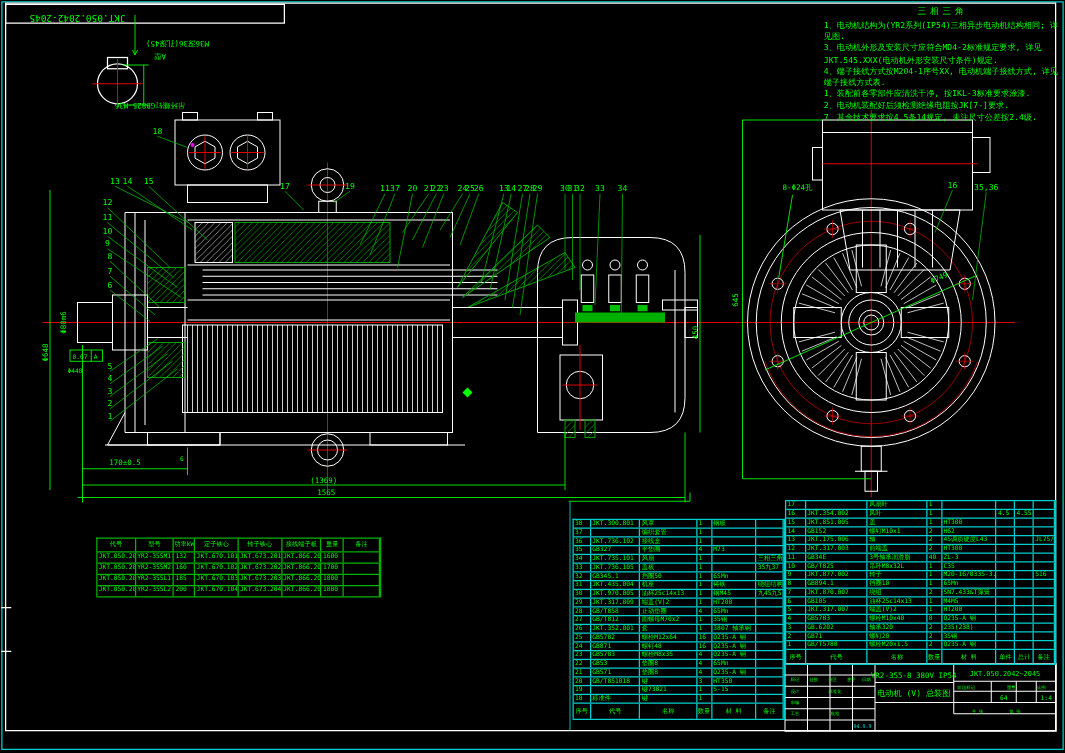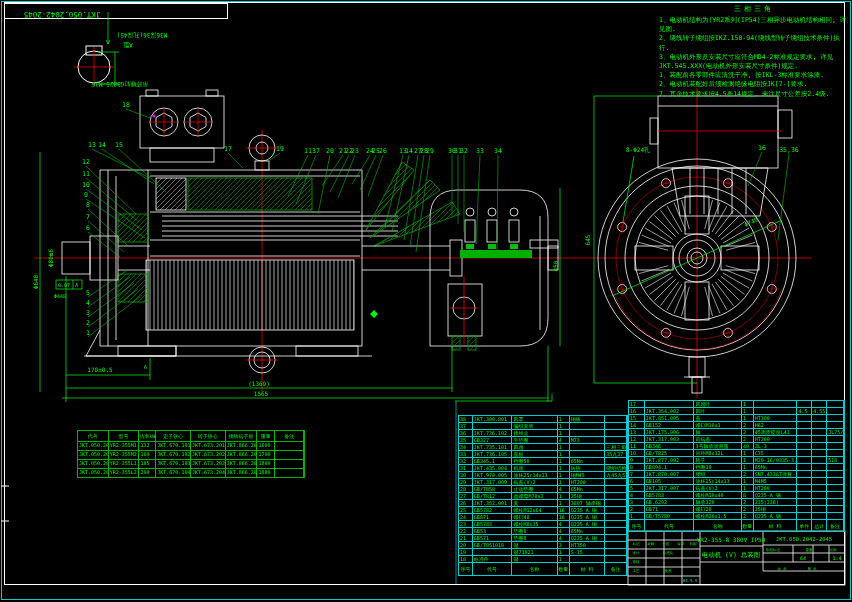--- a/index.html
+++ b/index.html
@@ -434,22 +434,22 @@
         <text x="833" y="551" text-anchor="middle" font-size="3.5" fill="#00ff00">比例</text>
         <text x="782" y="570" text-anchor="middle" font-size="3.5" fill="#00ff00">共  张</text>
         <text x="812" y="570" text-anchor="middle" font-size="3.5" fill="#00ff00">第  张</text>
       </g>
 </svg>
 
 <div id="notes" class="ov">
   <div class="nt">三相三角</div>
   <div id="notes-list">
         <div>1、电动机结构为(YR2系列(IP54)三相异步电动机结构相同; 详见图.</div>
-        <div>2、绕线转子绕组按IKZ.150-94(绕线型转子绕组技术条件)执行.</div>
         <div>3、电动机外形及安装尺寸应符合MD4-2标准规定要求, 详见JKT.545.XXX(电动机外形安装尺寸条件)规定.</div>
+        <div>4、端子接线方式按M204-1序号XX, 电动机端子接线方式, 详见端子接线方式表.</div>
         <div>1、装配前各零部件应清洗干净, 按IKL-3标准要求涂漆.</div>
         <div>2、电动机装配好后须检测绝缘电阻按JK[7-]要求.</div>
         <div>7、其余技术要求按4.5条14规定, 未注尺寸公差按2.4级.</div>
       </div>
 </div>
 
 <div id="vtab" class="ov ctab green">
       <div class="r hdr" style="height: 11px;">
         <div class="c" style="width: 31px;">代号</div>
         <div class="c" style="width: 31px;">型号</div>

